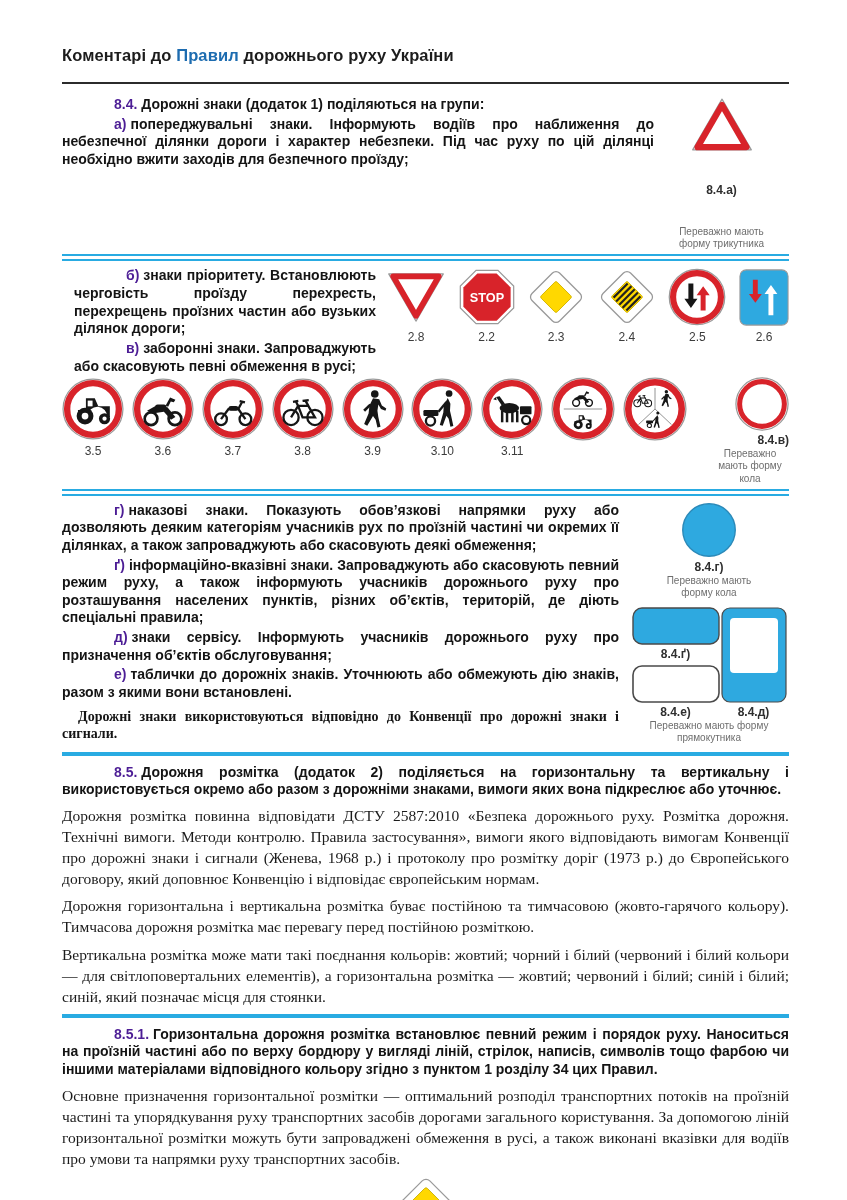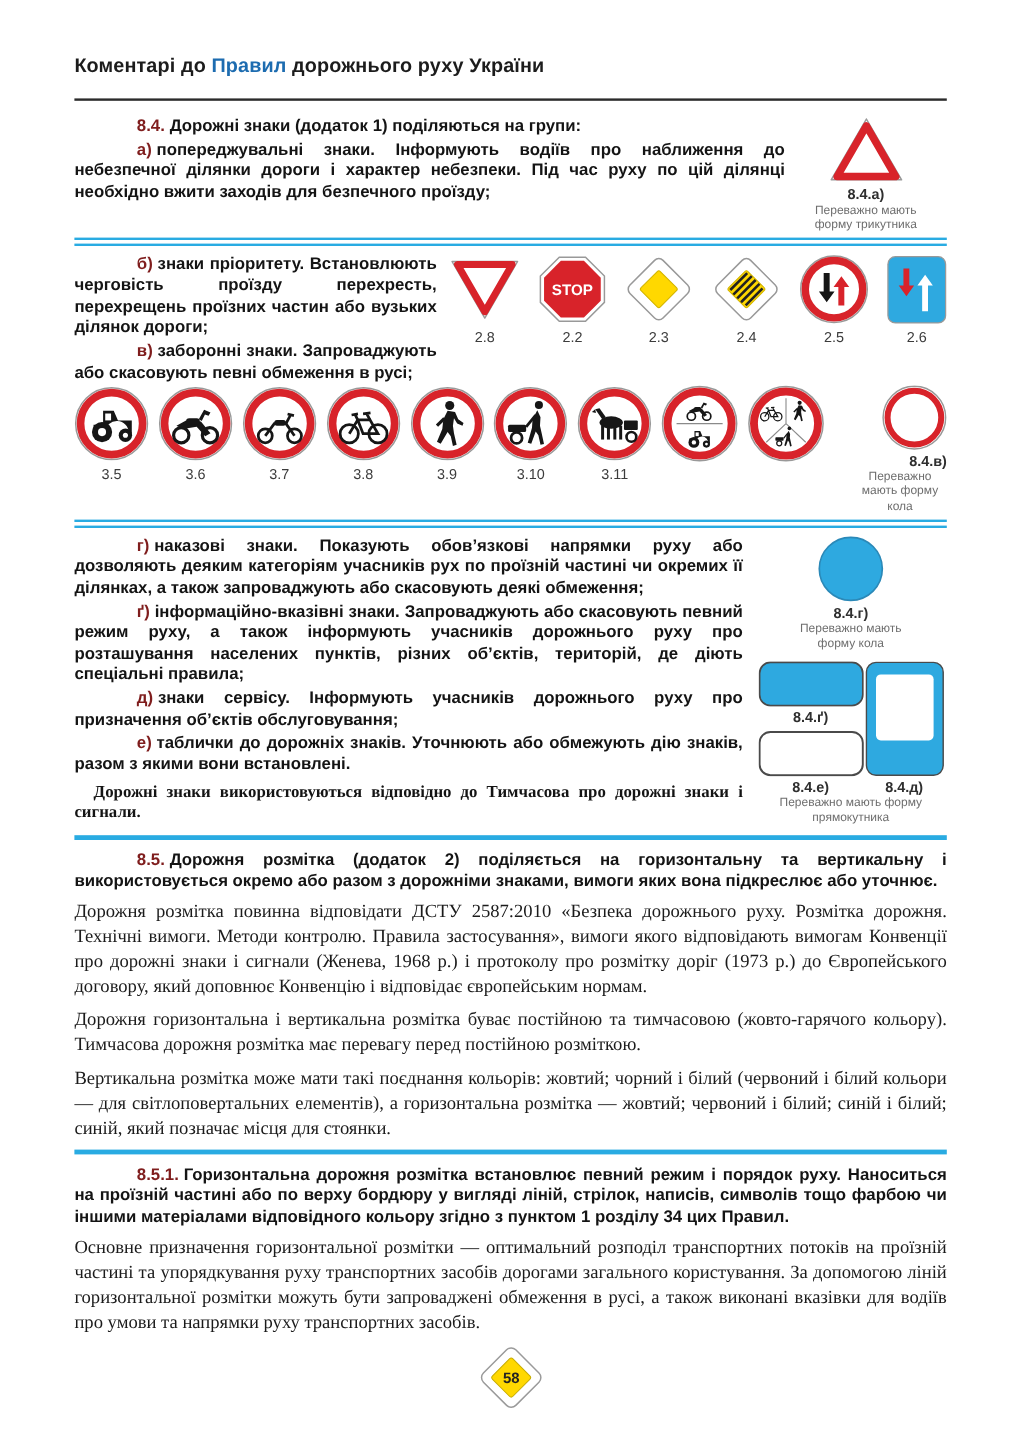--- a/index.html
+++ b/index.html
@@ -15,50 +15,50 @@
     font-weight:bold; font-size:16.5px; letter-spacing:.1px; color:#1c1c1c;
     padding-bottom:17px; border-bottom:2px solid #2b2b2b; margin-bottom:12px;
   }
   .hdr .hl { color:#1d6cb0; }
 
   
   .bold-text p {
     font-weight:bold; font-size:14px; line-height:1.26; text-align:justify;
     text-indent:16px; color:#141414; margin-bottom:2px;
   }
-  .marker { color:#7f1d1d; margin-right:4px;padding-left:36px; }
+  .marker { color:#4c1d95; margin-right:4px;padding-left:36px; }
   .serif {
     font-family:"Liberation Serif", serif; font-size:15.5px; line-height:1.36;
     color:#1b1b1b; text-align:justify; margin:6px 0;
   }
 
   
   .div-double { height:7px; border-top:2px solid #29abe2; border-bottom:2px solid #29abe2; margin:4px 0 6px 0; }
   .div-single { height:4px; background:#29abe2; margin:7px 0 8px 0; }
 
   
   .row { display:flex; align-items:flex-start; }
   .col-text { flex:1; min-width:0; }
   .col-sign { display:flex; flex-direction:column; align-items:center; text-align:center; }
-  .w135 { width:135px; }
+  .w135 { width:135px;gap:28px; }
   .w92  { width:92px;align-items:flex-end; }
   .w160 { width:160px; }
 
   .cap-label { font-weight:bold; font-size:12px; color:#2f2f2f; margin-top:2px; }
   .cap-text  { font-size:10px; color:#6e6e6e; line-height:1.22; margin-top:1px; }
 
   
   .signs-row { display:flex; justify-content:space-between; flex:1; min-width:0; }
   .sign-cell { display:flex; flex-direction:column; align-items:center; }
   .sign-art  { display:flex; align-items:center; justify-content:center; }
   .pr .sign-art { height:60px; }
   .ph .sign-art { height:64px; }
   .sign-num { font-size:12px; color:#3c3c3c; margin-top:3px; height:14px; }
 
-  .sec-bv-text { width:302px; margin-right:10px; }
+  .sec-bv-text { width:302px; margin-right:10px;margin-left:12px; }
 
   .rect-grid { display:flex; gap:1px; align-items:flex-start; margin-top:8px;justify-content:flex-end; }
   .rect-stack { display:flex; flex-direction:column; align-items:center; }
 
   .pagenum-wrap { display:flex; justify-content:center; margin-top:6px; }
 </style>
 </head>
 <body>
 
 <div class="page">
@@ -386,21 +386,21 @@
   </div>
 
   <div class="div-double"></div>
 
   <div class="row">
     <div class="col-text bold-text" style="margin-right:10px">
       <p><span class="marker">г)</span><span>наказові знаки. Показують обов’язкові напрямки руху або дозволяють деяким категоріям учасників рух по проїзній частині чи окремих її ділянках, а також запроваджують або скасовують деякі обмеження;</span></p>
       <p><span class="marker">ґ)</span><span>інформаційно-вказівні знаки. Запроваджують або скасовують певний режим руху, а також інформують учасників дорожнього руху про розташування населених пунктів, різних об’єктів, територій, де діють спеціальні правила;</span></p>
       <p><span class="marker">д)</span><span>знаки сервісу. Інформують учасників дорожнього руху про призначення об’єктів обслуговування;</span></p>
       <p><span class="marker">е)</span><span>таблички до дорожніх знаків. Уточнюють або обмежують дію знаків, разом з якими вони встановлені.</span></p>
-      <p class="serif">Дорожні знаки використовуються відповідно до Тимчасова про дорожні знаки і сигнали.</p>
+      <p class="serif">Дорожні знаки використовуються відповідно до Конвенції про дорожні знаки і сигнали.</p>
     </div>
     <div class="col-sign w160">
       <div class="sign-art">
           <svg width="56" height="56" viewBox="0 0 64 64">
             <circle cx="32" cy="32" r="30" fill="#2ea9e0" stroke="#2b89b8" stroke-width="1.6"></circle>
           </svg>
         </div>
       <div class="cap-label">8.4.г)</div>
       <div class="cap-text" style="width:110px">Переважно мають форму кола</div>
       <div class="rect-grid">

